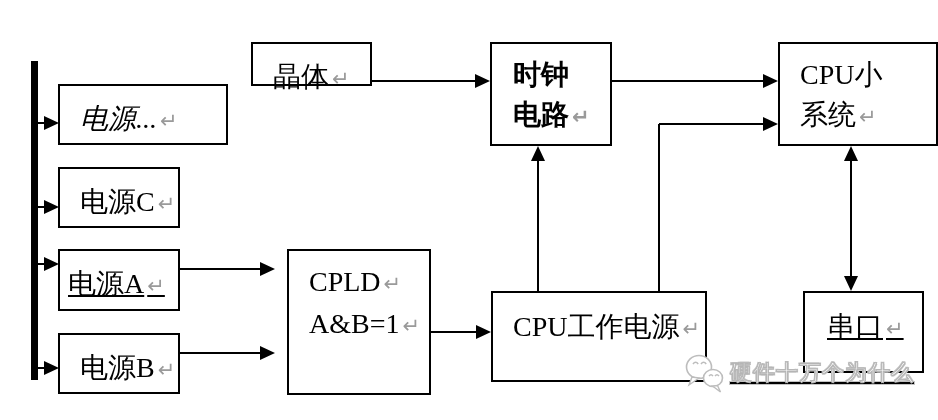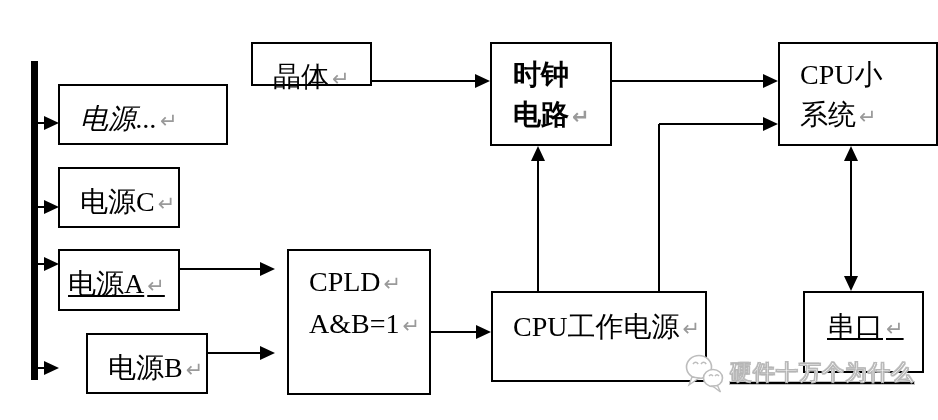--- a/index.html
+++ b/index.html
@@ -91,21 +91,21 @@
   </div>
 
   <div class="box" style="left:58px;top:167px;width:122px;height:61px;padding:13px 0 16px 20px;">
     <span>电源C</span><span class="eol">↵</span>
   </div>
 
   <div class="box" style="left:58px;top:249px;width:122px;height:62px;padding:13px 0 0 8px;text-decoration:underline;">
     <span>电源A</span><span class="eol">↵</span>
   </div>
 
-  <div class="box" style="left:58px;top:333px;width:122px;height:61px;padding:13px 0 0 20px;margin-left:28px;">
+  <div class="box" style="left:58px;top:333px;width:122px;height:61px;padding:13px 0 0 20px;">
     <span>电源B</span><span class="eol">↵</span>
   </div>
 
   <div class="box" style="left:251px;top:42px;width:121px;height:44px;padding:13px 0 0 20px;">
     <span>晶体</span><span class="eol">↵</span>
   </div>
 
   <div class="box" style="left:490px;top:42px;width:122px;height:104px;padding:11px 0 0 21px;font-weight:bold;">
     <span class="txt">时钟</span>
     <span class="txt"><span>电路</span><span class="eol">↵</span></span>

